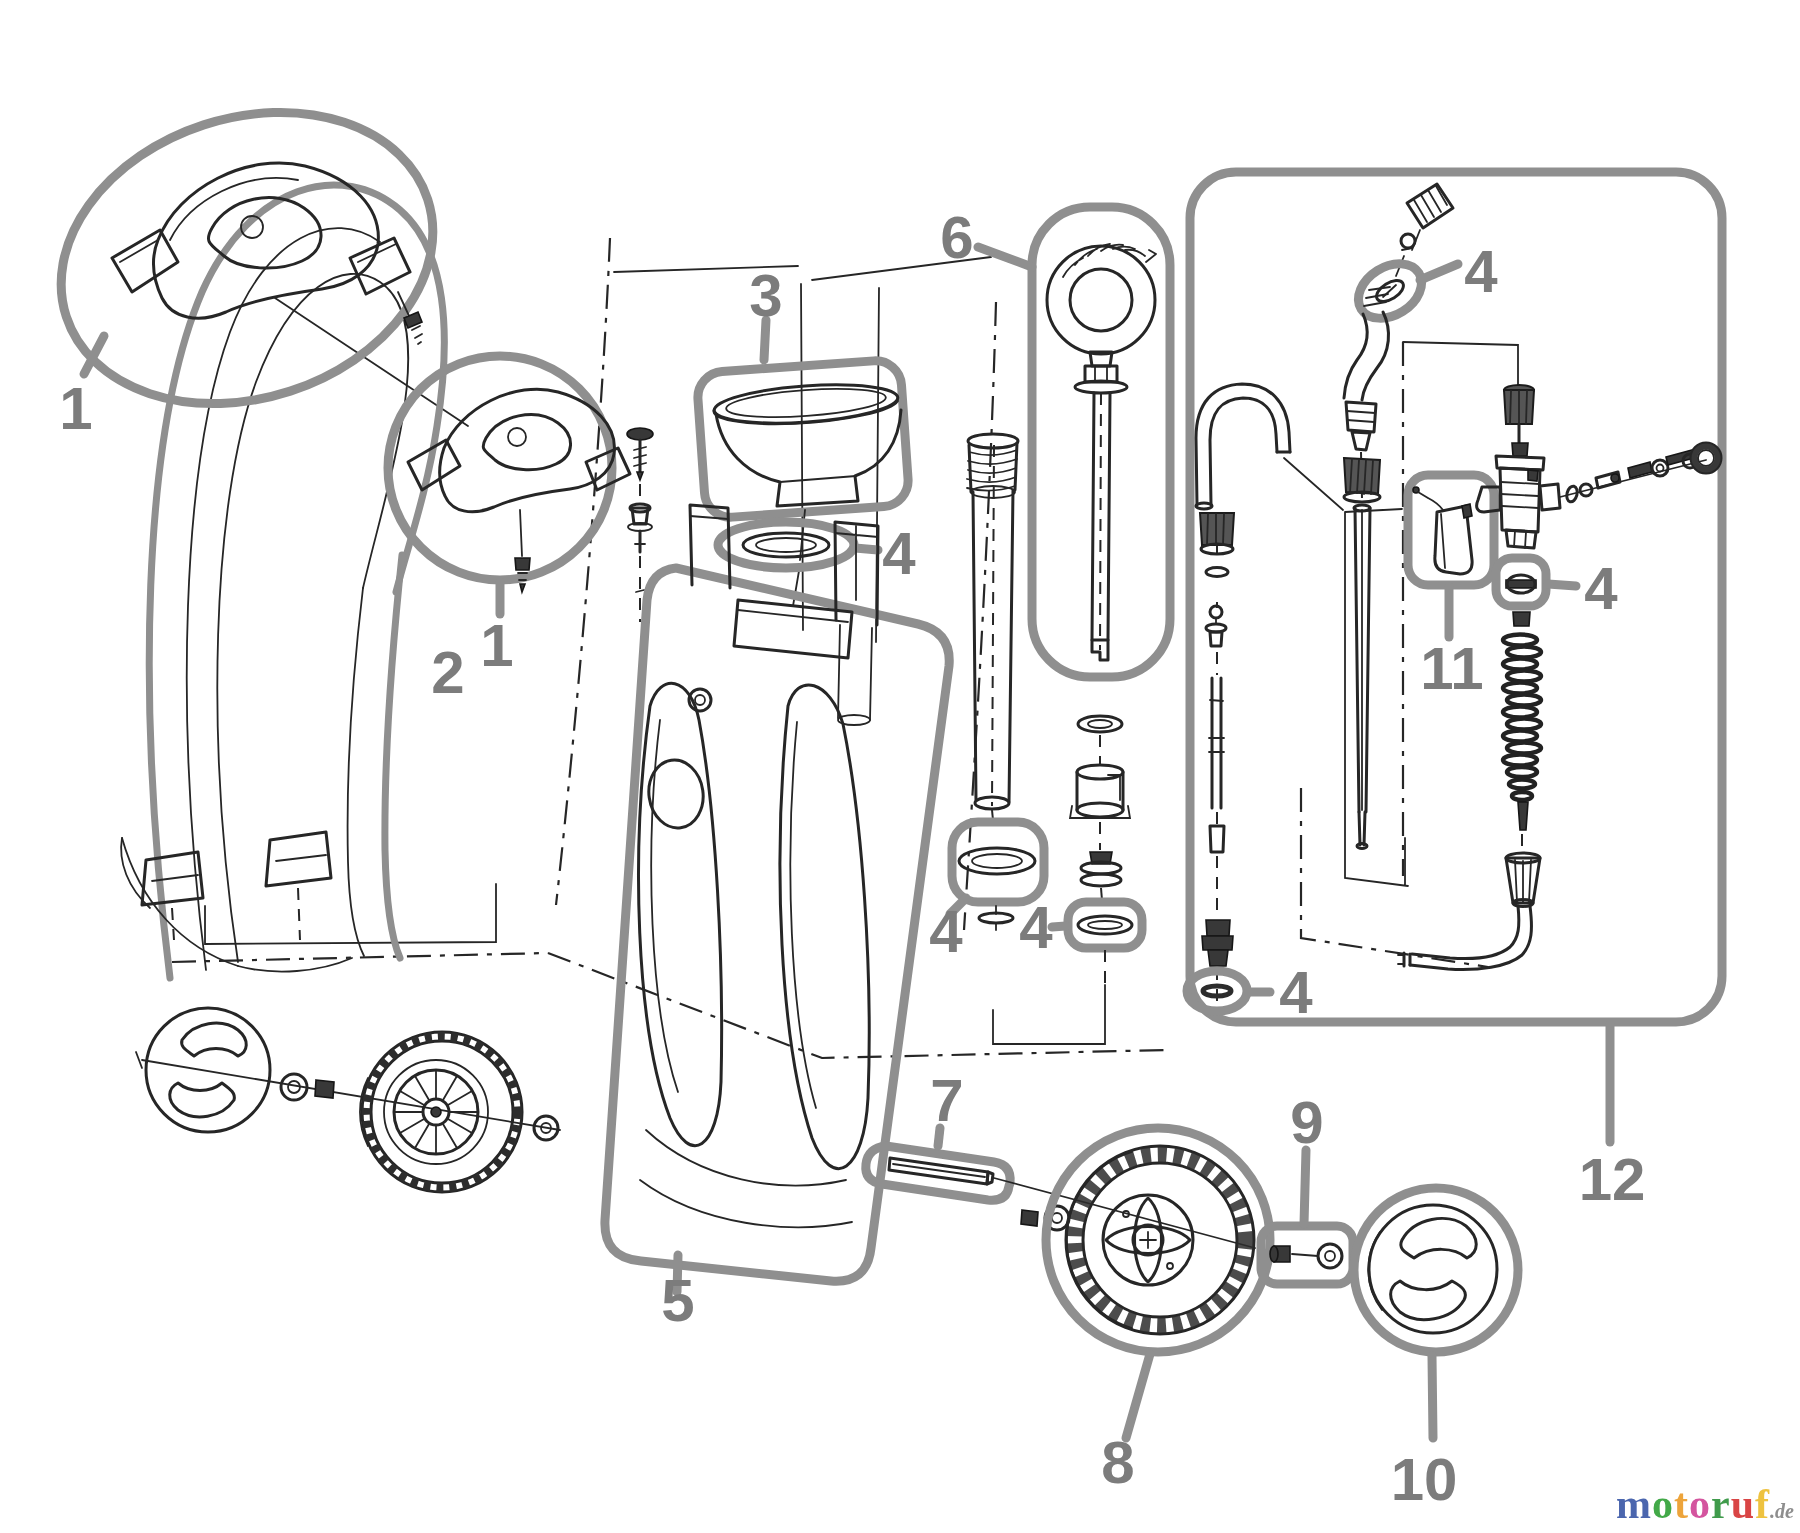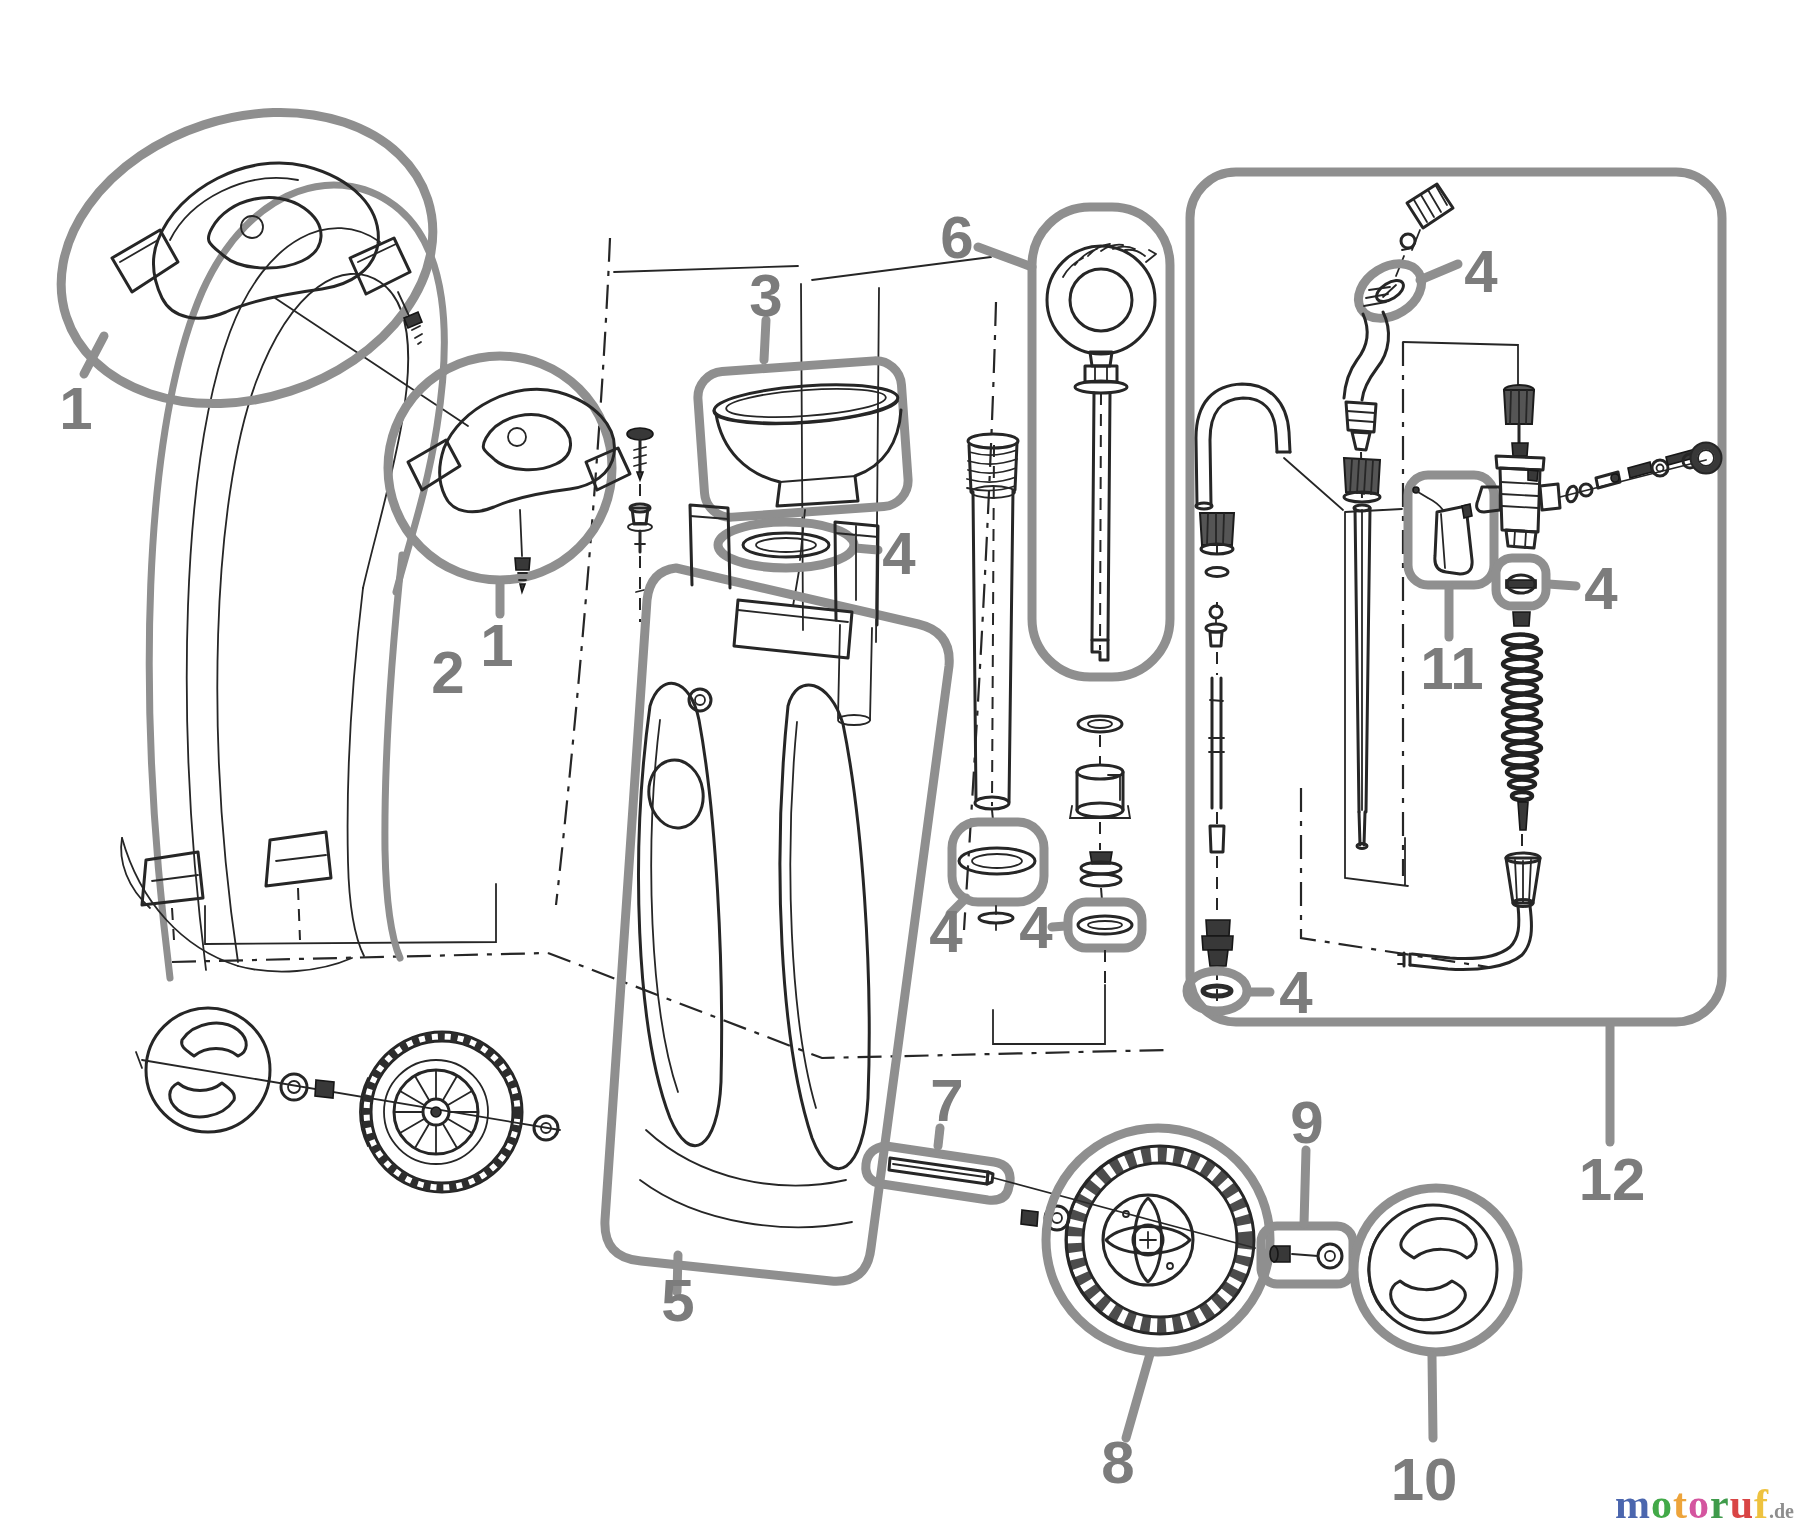--- a/index.html
+++ b/index.html
@@ -13,21 +13,21 @@
   .tn{stroke:#262626;stroke-width:1.8;fill:none;stroke-linecap:round;}
   .dk{fill:#383838;stroke:#161616;stroke-width:1.6;}
   .knurl{fill:#555555;stroke:#1c1c1c;stroke-width:2;}
   .dd{stroke:#262626;stroke-width:2.2;fill:none;stroke-dasharray:24 9 5 9;}
   .ds{stroke:#262626;stroke-width:2;fill:none;stroke-dasharray:12 9;}
   .tread{stroke:#2d2d2d;fill:none;}
   .callout{font-family:"Liberation Sans",sans-serif;font-weight:bold;font-size:60px;fill:#7c7c7c;}
   .watermark{position:absolute;right:6px;bottom:8px;
              font-family:"Liberation Serif",serif;font-weight:bold;font-size:42px;line-height:1;
              letter-spacing:1px;white-space:nowrap;}
-  .watermark .suffix{font-size:20px;font-weight:bold;letter-spacing:0;}
+  .watermark .suffix{font-size:20px;font-weight:bold;letter-spacing:0;font-style:italic;}
 </style>
 </head>
 <body>
 
 <div class="stage">
 <svg width="1800" height="1533" viewBox="0 0 1800 1533">
 
   <g>
     <path class="dd" d="M 610,238 C 602,430 578,710 556,905"></path>
     <path class="dd" d="M 172,962 L 548,953"></path>

